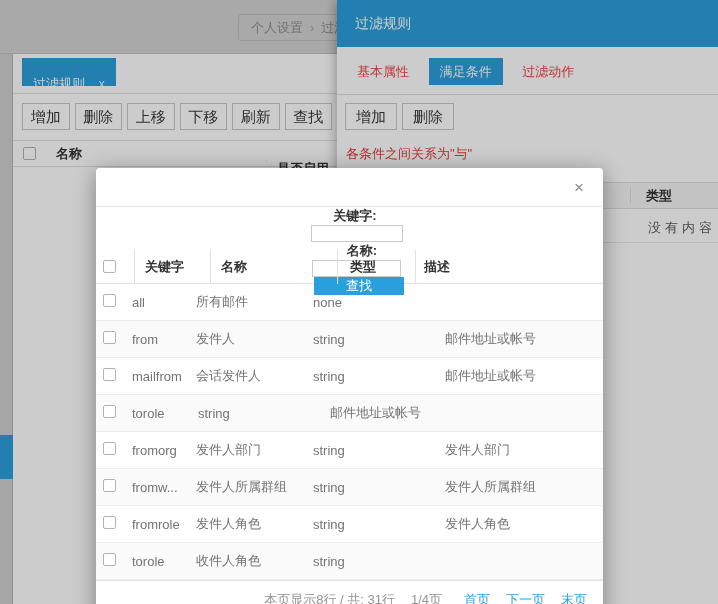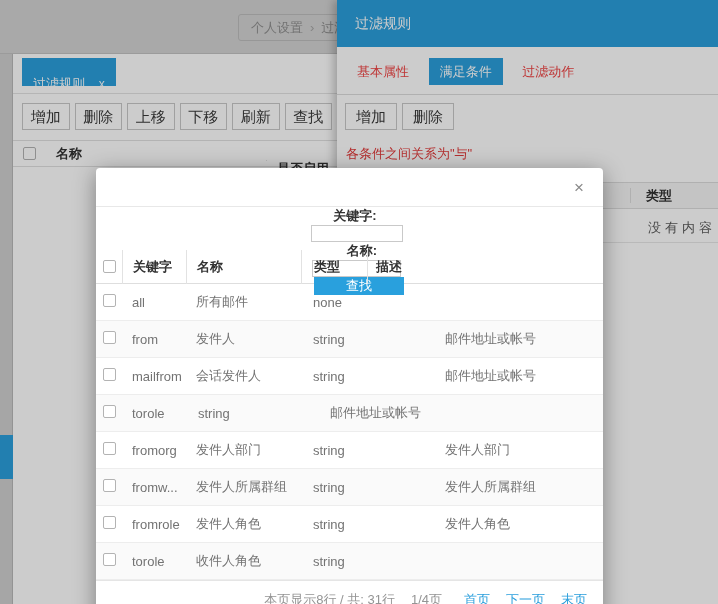--- a/index.html
+++ b/index.html
@@ -80,21 +80,21 @@
   .inp.name { width:89px; }
   .lbl-name { margin-left:14px; }
   .find-btn { width:90px; height:25px; margin-left:8px; background:#29a0dd; color:#fff;
               border:none; font-size:13px; cursor:pointer; }
 
   .mtable { width:100%; }
   .mrow { display:flex; align-items:center; height:37px; border-bottom:1px solid #ededed;
           color:#737373; }
   .mrow:nth-child(even) { background:#fafafa; }
   .mthead { display:flex; align-items:center; height:34px; border-bottom:1px solid #dedede;
-            font-weight:700; color:#333; }
+            font-weight:700; color:#333;gap:12px; }
   .c-check { width:26px; padding-left:7px; }
   .c-keyword { width:64px; padding-left:10px; }
   .c-name { width:115px; padding-left:10px; }
   .c-type { width:66px; padding-left:12px; }
   .c-default { width:70px; padding-left:8px; }
   .c-desc { flex:1; padding-left:8px; }
   .mthead > div { align-self:stretch; display:flex; align-items:center; }
   .mthead .hsep { border-left:1px solid #e2e2e2; height:34px; }
   .cb { display:inline-block; width:13px; height:13px; border:1px solid #b3b3b3;
         border-radius:2px; background:#fff; cursor:pointer; }

